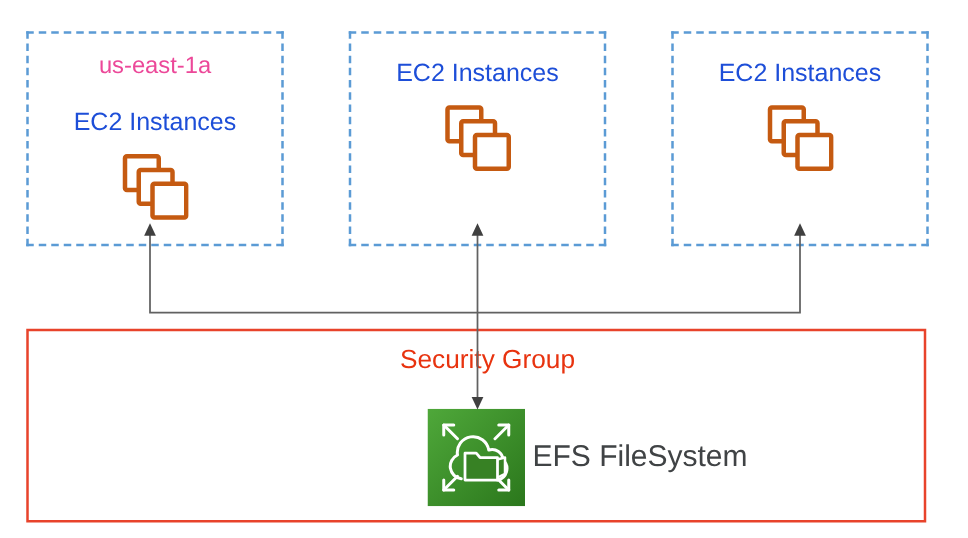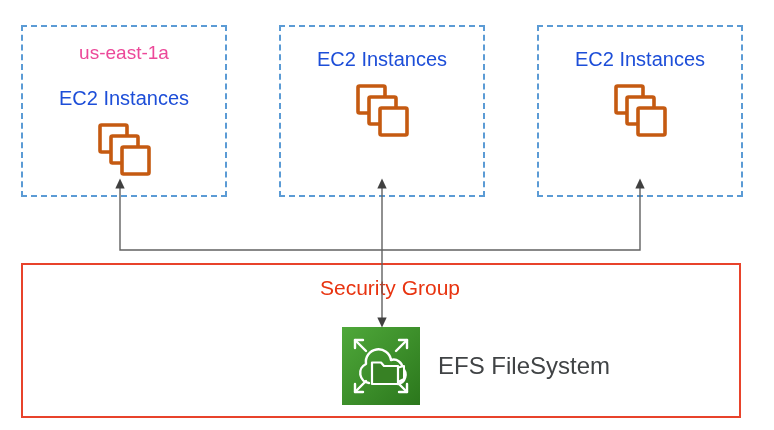--- a/index.html
+++ b/index.html
@@ -12,21 +12,21 @@
   .az--1{left:21px}.az--2{left:279px}.az--3{left:537px}
   .az-title{margin-top:13px;font-size:19px;line-height:1.35;color:#ec4899}
   .az-label{margin-top:19px;font-size:20px;line-height:1.3;color:#1d4ed8}
   .ec2-icon{margin-top:11px;display:inline-block}
 
   
   .sg{position:absolute;left:21px;top:263px;width:720px;height:155px;
       border:2px solid #E8432B;box-sizing:border-box}
   .sg-label{position:absolute;left:367px;top:9px;transform:translateX(-50%);
       font-size:21px;line-height:1.3;color:#E8330F;white-space:nowrap}
-  .efs-row{position:absolute;left:319px;top:62px;display:flex;align-items:center;gap:18px}
+  .efs-row{position:absolute;left:319px;top:62px;display:flex;align-items:center;gap:6px}
   .efs-badge{width:78px;height:78px;display:block}
   .efs-label{font-size:24px;color:#404345;white-space:nowrap}
 
   
   .overlay{position:absolute;left:0;top:0;z-index:5;pointer-events:none}
 </style>
 </head>
 <body>
 
 <div class="canvas">

